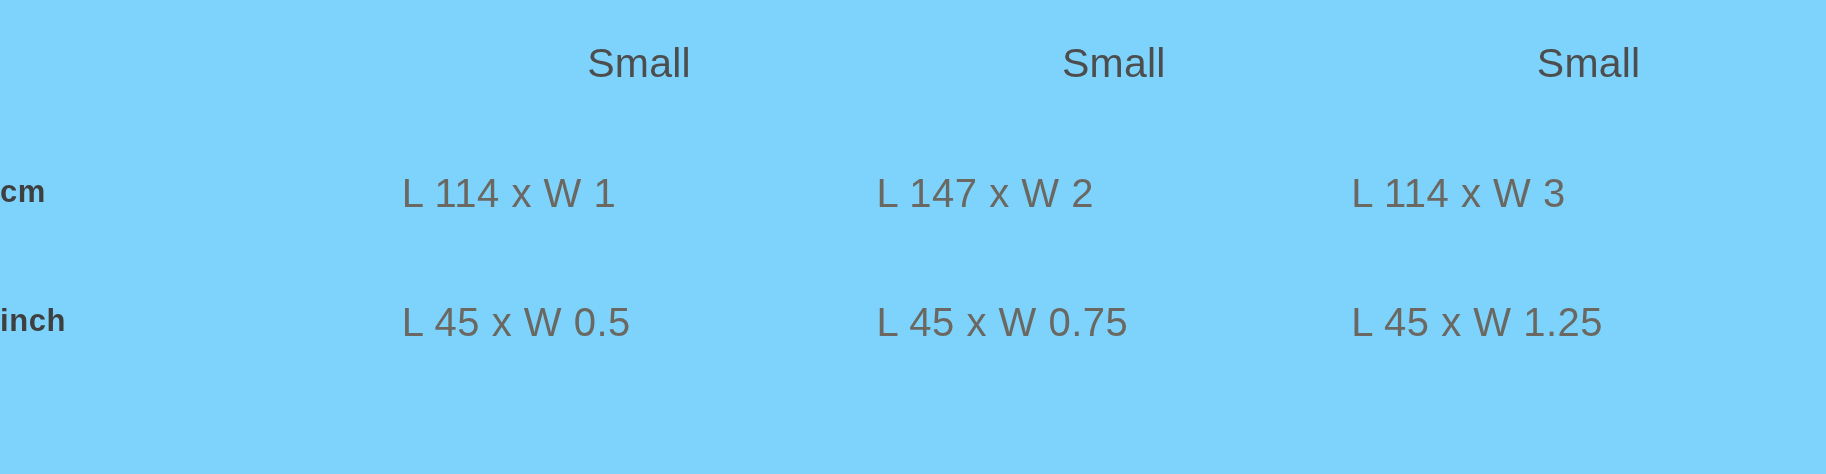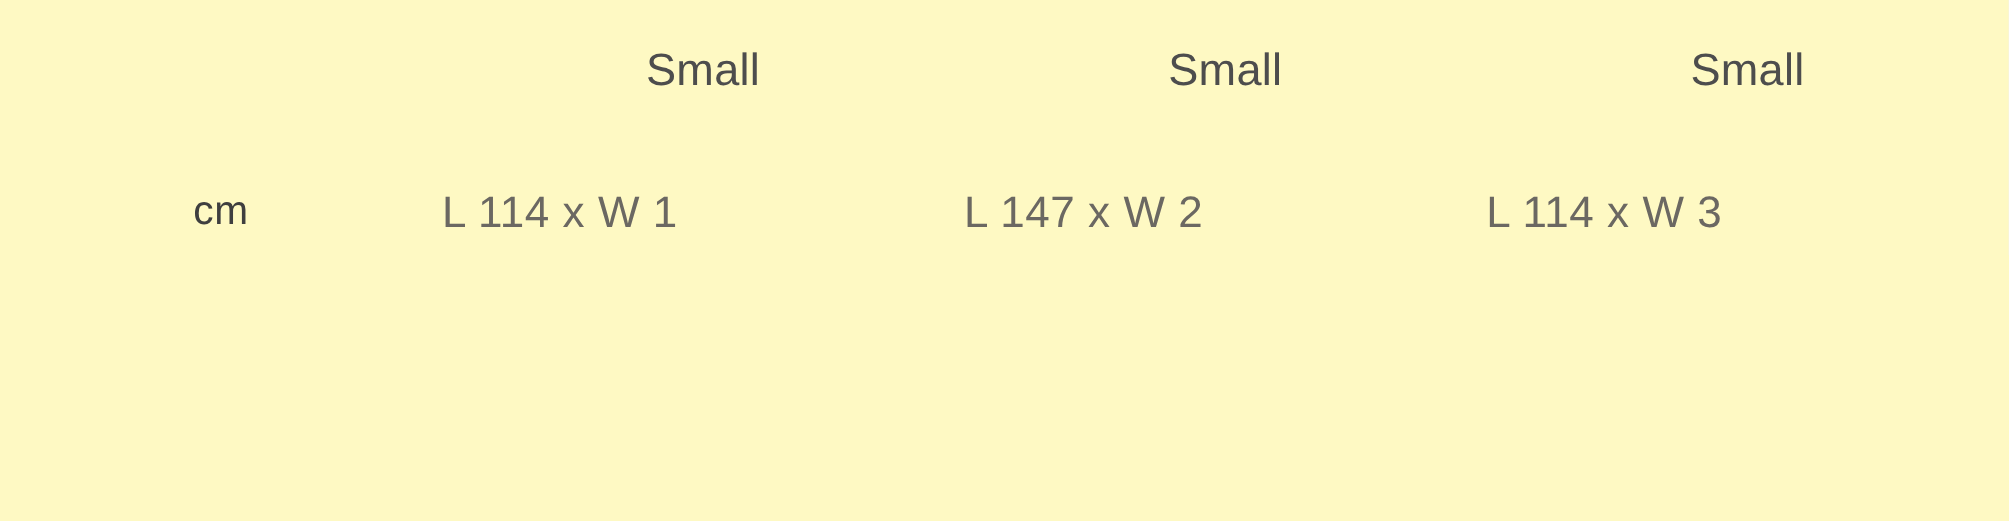--- a/index.html
+++ b/index.html
@@ -10,21 +10,21 @@
     width: 1826px;
     height: 474px;
     background: #f4f0ec;
     font-family: "Liberation Sans", sans-serif;
     overflow: hidden;
   }
 
   .size-chart {
     width: 1826px;
     height: 474px;
-    background: #fef9c3;
+    background: #7dd3fc;
     box-sizing: border-box;
     display: flex;
     flex-direction: column;
     justify-content: flex-start;
   }
 
   .chart-table {
     width: 100%;
     border-collapse: collapse;
     table-layout: fixed;
@@ -57,25 +57,25 @@
 
   
   .chart-table tbody td {
     padding: 0;
     height: 129px;
     vertical-align: middle;
   }
 
   .unit-label {
     font-family: "Liberation Sans", sans-serif;
-    font-size: 37px;
-    font-weight: 400;
+    font-size: 31px;
+    font-weight: 700;
     color: #3f3f3f;
     letter-spacing: 0.6px;
-    text-align: center;
+    text-align: left;
     padding-left: 118px;
     line-height: 1.1;
   }
 
   .measure-cell {
     font-family: "Liberation Sans", sans-serif;
     font-size: 40px;
     font-weight: 300;
     color: #6b6862;
     letter-spacing: 0.5px;
@@ -102,15 +102,21 @@
         <th class="size-header">Small</th>
       </tr>
     </thead>
     <tbody>
       <tr>
         <td class="unit-label">cm</td>
         <td class="measure-cell">L 114 x W 1</td>
         <td class="measure-cell">L 147 x W 2</td>
         <td class="measure-cell">L 114 x W 3</td>
       </tr>
+      <tr>
+        <td class="unit-label">inch</td>
+        <td class="measure-cell">L 45 x W 0.5</td>
+        <td class="measure-cell">L 45 x W 0.75</td>
+        <td class="measure-cell">L 45 x W 1.25</td>
+      </tr>
     </tbody>
   </table>
 </div>
 
 </body></html>

